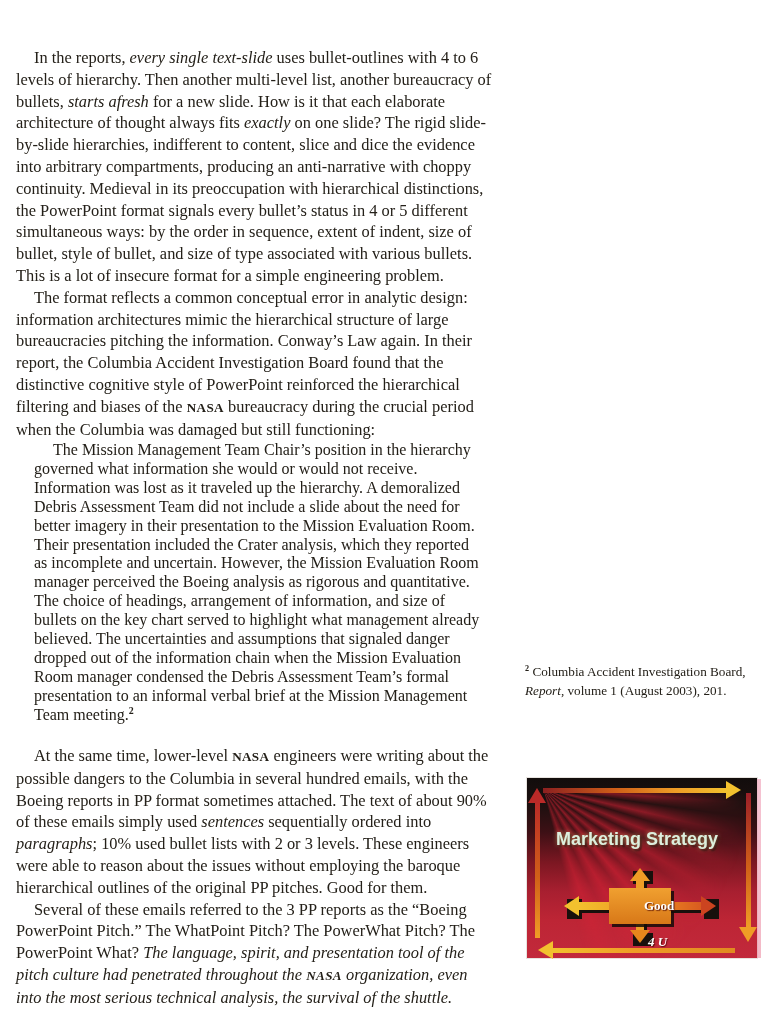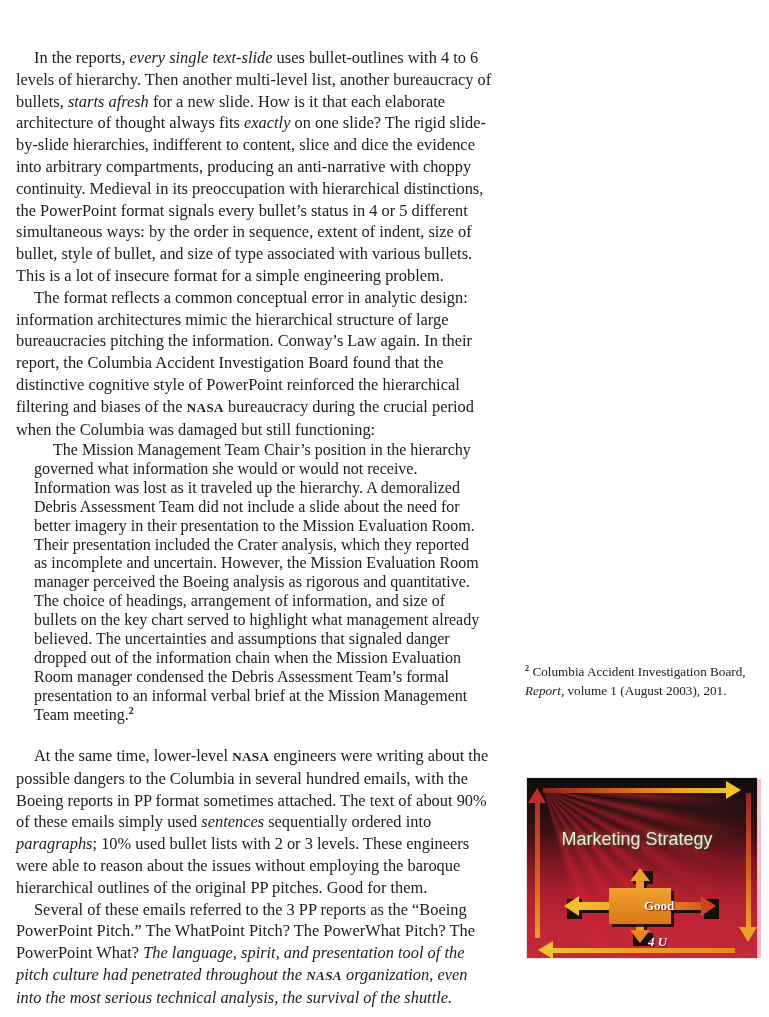--- a/index.html
+++ b/index.html
@@ -67,21 +67,21 @@
   .bo-shaft{left:26px;top:170px;width:182px;height:5px;
     background:linear-gradient(90deg,#f2c12e,#ef9d26 45%,#e08a20);}
   .bo-head{left:11px;top:163px;border-top:9px solid transparent;border-bottom:9px solid transparent;border-right:15px solid #f2c12e;}
   .l-shaft{left:8px;top:24px;width:5px;height:136px;
     background:linear-gradient(180deg,#bb2a28,#d06018 55%,#ef9d26);}
   .l-head{left:1px;top:10px;border-left:9px solid transparent;border-right:9px solid transparent;border-bottom:15px solid #bb2a28;}
   
   .slide-title{
     position:absolute;left:0;right:10px;top:51px;text-align:center;
     font-family:"Liberation Sans","DejaVu Sans",sans-serif;
-    font-weight:normal;font-size:18px;letter-spacing:0px;color:#dcefdd;
+    font-weight:bold;font-size:18px;letter-spacing:0px;color:#dcefdd;
     text-shadow:0 0 5px rgba(250,235,140,.55), 2px 2px 2px rgba(30,0,6,.85);
   }
   
   .cross{position:absolute;left:37px;top:88px;width:152px;height:74px;}
   .sh{background:#18100c !important;border-color:transparent !important;}
   .sh.hl{border-right-color:#18100c !important;}
   .sh.hr{border-left-color:#18100c !important;}
   .sh.vu{border-bottom-color:#18100c !important;}
   .sh.vd{border-top-color:#18100c !important;}
   .h-shaft{left:14px;top:36px;width:124px;height:8px;

